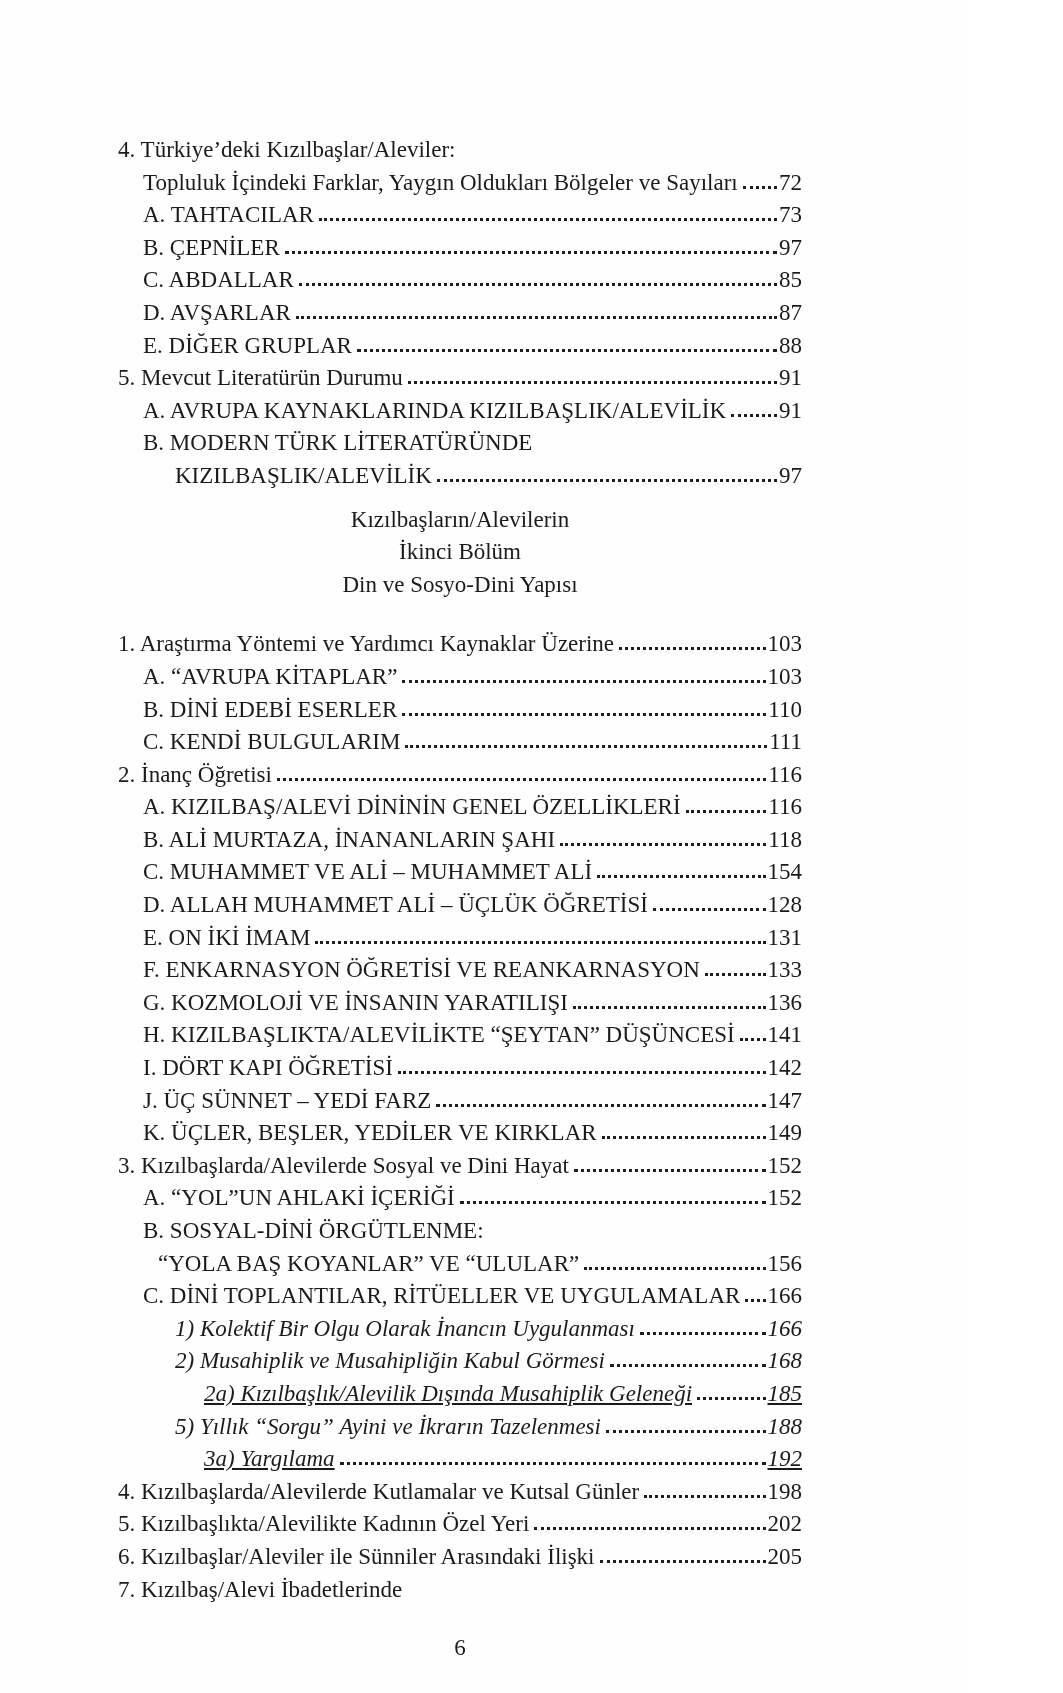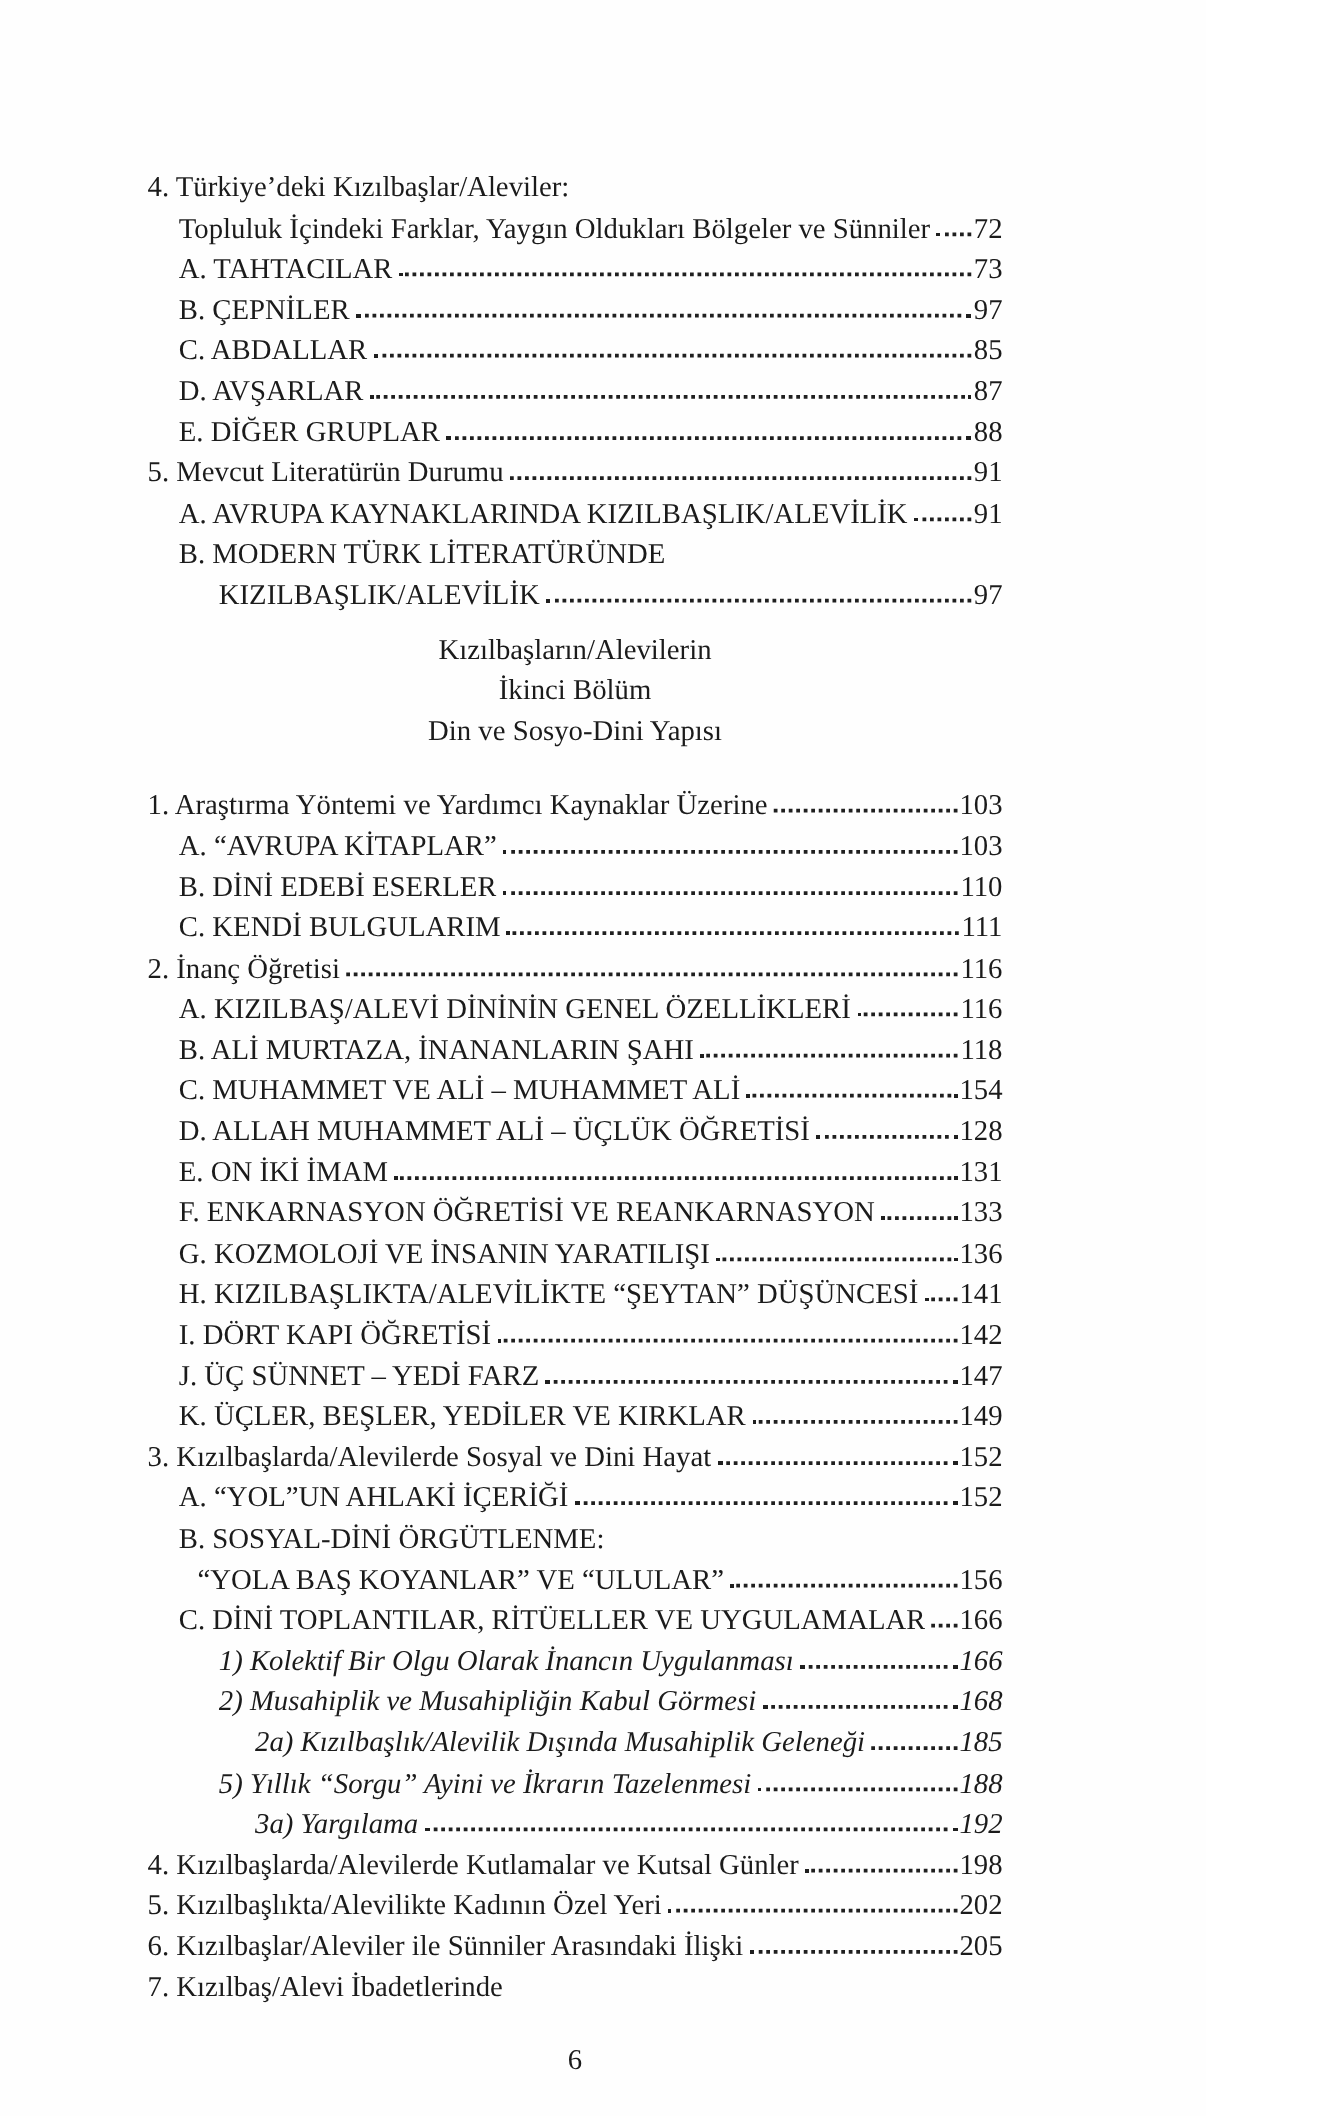--- a/index.html
+++ b/index.html
@@ -23,21 +23,21 @@
   .toc-row {
     display: flex;
     align-items: baseline;
     line-height: 32.6px;
     white-space: nowrap;
   }
   .toc-row.level-0 { padding-left: 0; }
   .toc-row.level-1 { padding-left: 25px; }
   .toc-row.level-2 { padding-left: 40px; }
   .toc-row.level-3 { padding-left: 57px; justify-content: flex-end; }
-  .toc-row.level-4 { padding-left: 86px; }
+  .toc-row.level-4 { padding-left: 86px; text-decoration: underline; }
   .toc-row.italic .toc-label,
   .toc-row.italic .toc-page { font-style: italic; }
   .toc-label { flex: 0 1 auto; overflow: hidden; }
   .leader {
     flex: 1 1 auto;
     min-width: 12px;
     border-bottom: 3px dotted #1f1f1f;
     margin: 0 2px 0 5px;
     transform: translateY(-1px);
   }
@@ -57,21 +57,21 @@
 </head>
 <body>
 
 <div class="book-page">
 
   <div class="toc-block">
       <div class="toc-row level-0">
         <span class="toc-label">4. Türkiye’deki Kızılbaşlar/Aleviler:</span>
       </div>
       <div class="toc-row level-1">
-        <span class="toc-label">Topluluk İçindeki Farklar, Yaygın Oldukları Bölgeler ve Sünniler</span>
+        <span class="toc-label">Topluluk İçindeki Farklar, Yaygın Oldukları Bölgeler ve Sayıları</span>
         <span class="leader"></span>
         <span class="toc-page">72</span>
       </div>
       <div class="toc-row level-1">
         <span class="toc-label">A. TAHTACILAR</span>
         <span class="leader"></span>
         <span class="toc-page">73</span>
       </div>
       <div class="toc-row level-1">
         <span class="toc-label">B. ÇEPNİLER</span>

